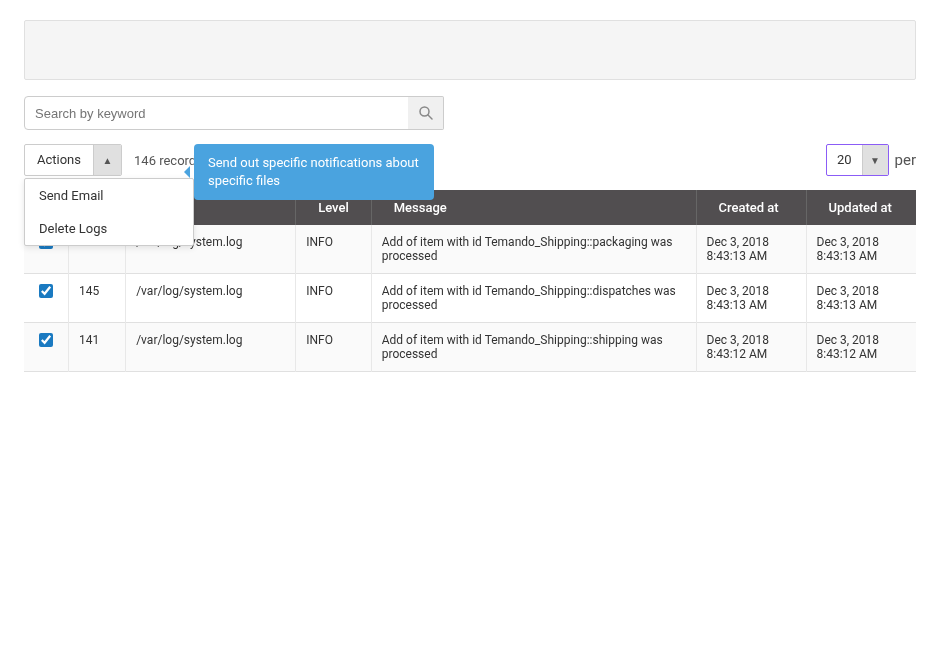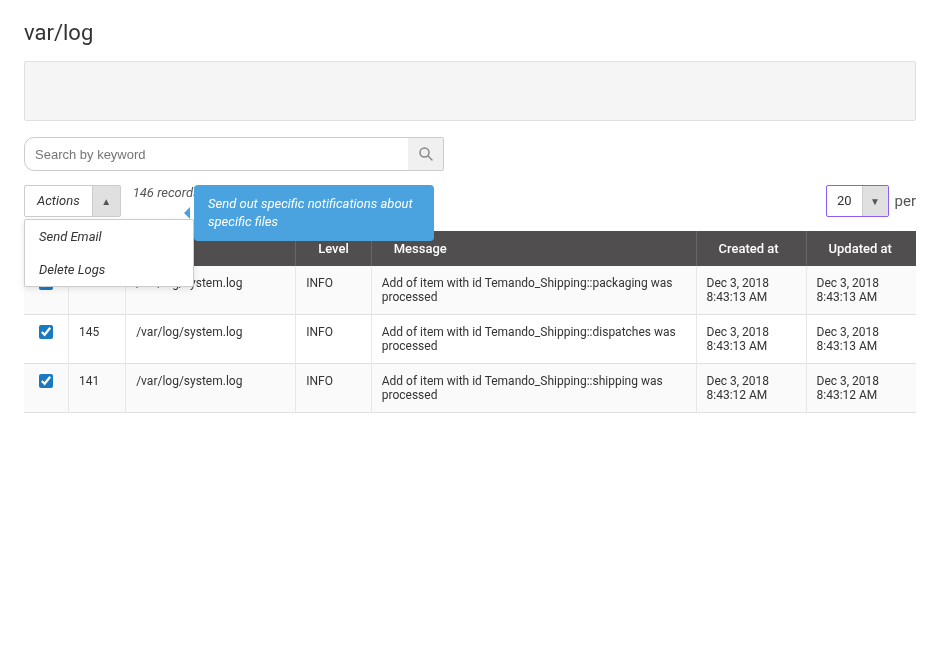--- a/index.html
+++ b/index.html
@@ -41,21 +41,21 @@
     .search-wrapper {
       position: relative;
       width: 420px;
     }
 
     .search-input {
       width: 100%;
       height: 34px;
       padding: 6px 36px 6px 10px;
       border: 1px solid #ccc;
-      border-radius: 10px;
+      border-radius: 4px;
       font-size: 13px;
       color: #999;
       outline: none;
     }
 
     .search-icon-btn {
       position: absolute;
       right: 0;
       top: 0;
       height: 34px;
@@ -73,23 +73,23 @@
     .toolbar-row {
       display: flex;
       align-items: center;
       justify-content: space-between;
       margin-bottom: 0;
       position: relative;
     }
 
     .toolbar-left {
       display: flex;
+      align-items: center;
       gap: 12px;
       position: relative;
-      font-style: italic;
     }
 
     .actions-dropdown {
       position: relative;
     }
 
     .actions-btn {
       display: flex;
       align-items: center;
       height: 32px;
@@ -271,21 +271,20 @@
     .col-file { width: 170px; }
     .col-level { width: 55px; }
     .col-created { width: 110px; }
     .col-updated { width: 110px; }
   </style>
 </head>
 <body>
 
 <div class="page-container">
 
-  <h1 class="page-title">var/log</h1>
 
   <div class="top-bar"></div>
 
   <div class="search-row">
     <div class="search-wrapper">
       <input class="search-input" type="text" placeholder="Search by keyword" style="">
       <button class="search-icon-btn">
         <svg width="16" height="16" viewBox="0 0 16 16" fill="none">
           <circle cx="6.5" cy="6.5" r="4.5" stroke="#888" stroke-width="1.5"></circle>
           <line x1="10" y1="10" x2="14" y2="14" stroke="#888" stroke-width="1.5" stroke-linecap="round"></line>

